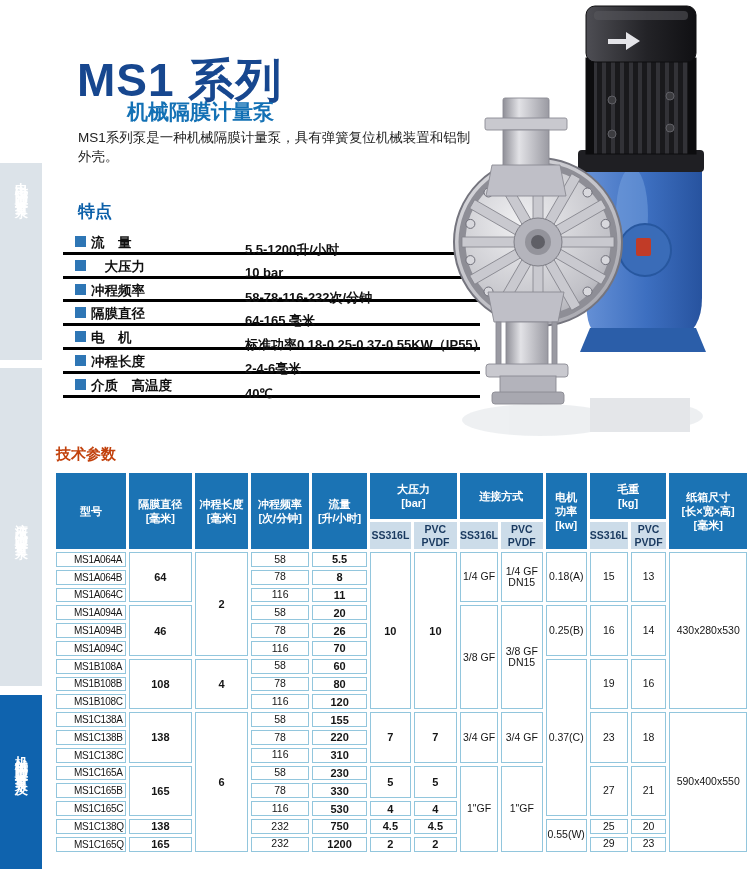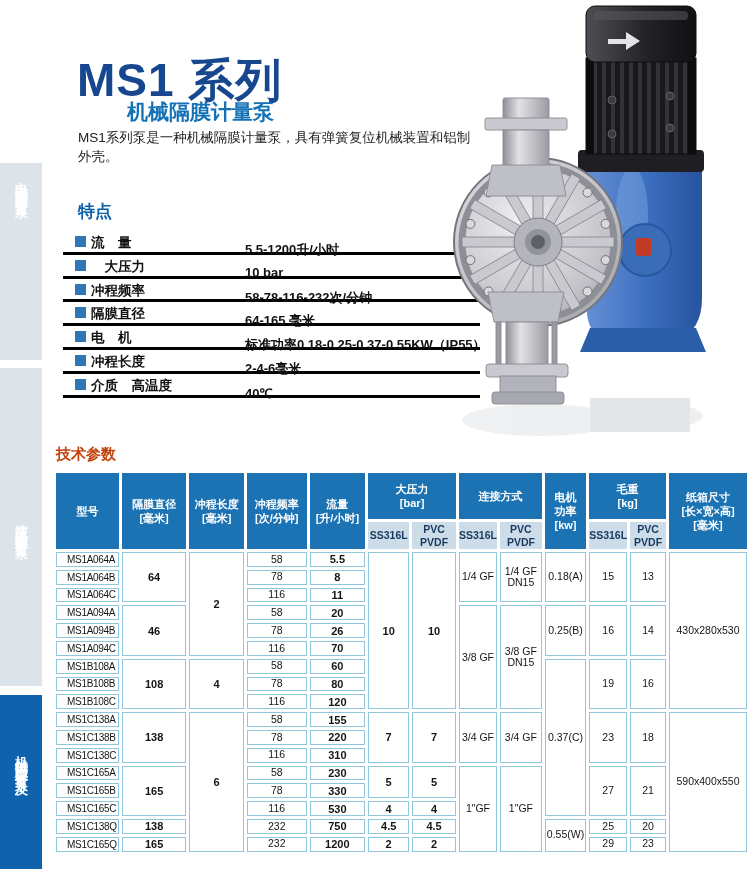--- a/index.html
+++ b/index.html
@@ -39,21 +39,21 @@
   .spec-table { position:absolute; left:53px; top:470px; border-collapse:separate;
            border-spacing:3px; table-layout:fixed; }
   .spec-table th { background:#1b73b4; color:#fff; font-size:11px; font-weight:bold;
            white-space:pre-line; vertical-align:middle; padding:0; line-height:1.3; }
   .spec-table thead tr.r1 th { height:46px; }
   .spec-table thead tr.r2 th { height:27px; }
   .spec-table th.sub { background:#ccdce9; color:#19395f; font-size:10.5px; line-height:1.15; }
   .spec-table td { background:#fff; border:1px solid #92c6dd; height:12.8px;
            text-align:center; vertical-align:middle; font-size:10.5px; line-height:1.1;
            color:#151515; padding:0 1px; white-space:pre-line; }
-  .spec-table td.model { text-align:left; padding-left:10px; font-size:10px; letter-spacing:-0.3px; }
+  .spec-table td.model { text-align:left; padding-left:17px; font-size:10px; letter-spacing:-0.3px; }
   .spec-table td.b { font-weight:bold; font-size:11px; }
 
   .pump { position:absolute; left:440px; top:0; }
 </style>
 </head>
 <body>
 
 <div class="page">
 
   <div class="side-tab tab1">

